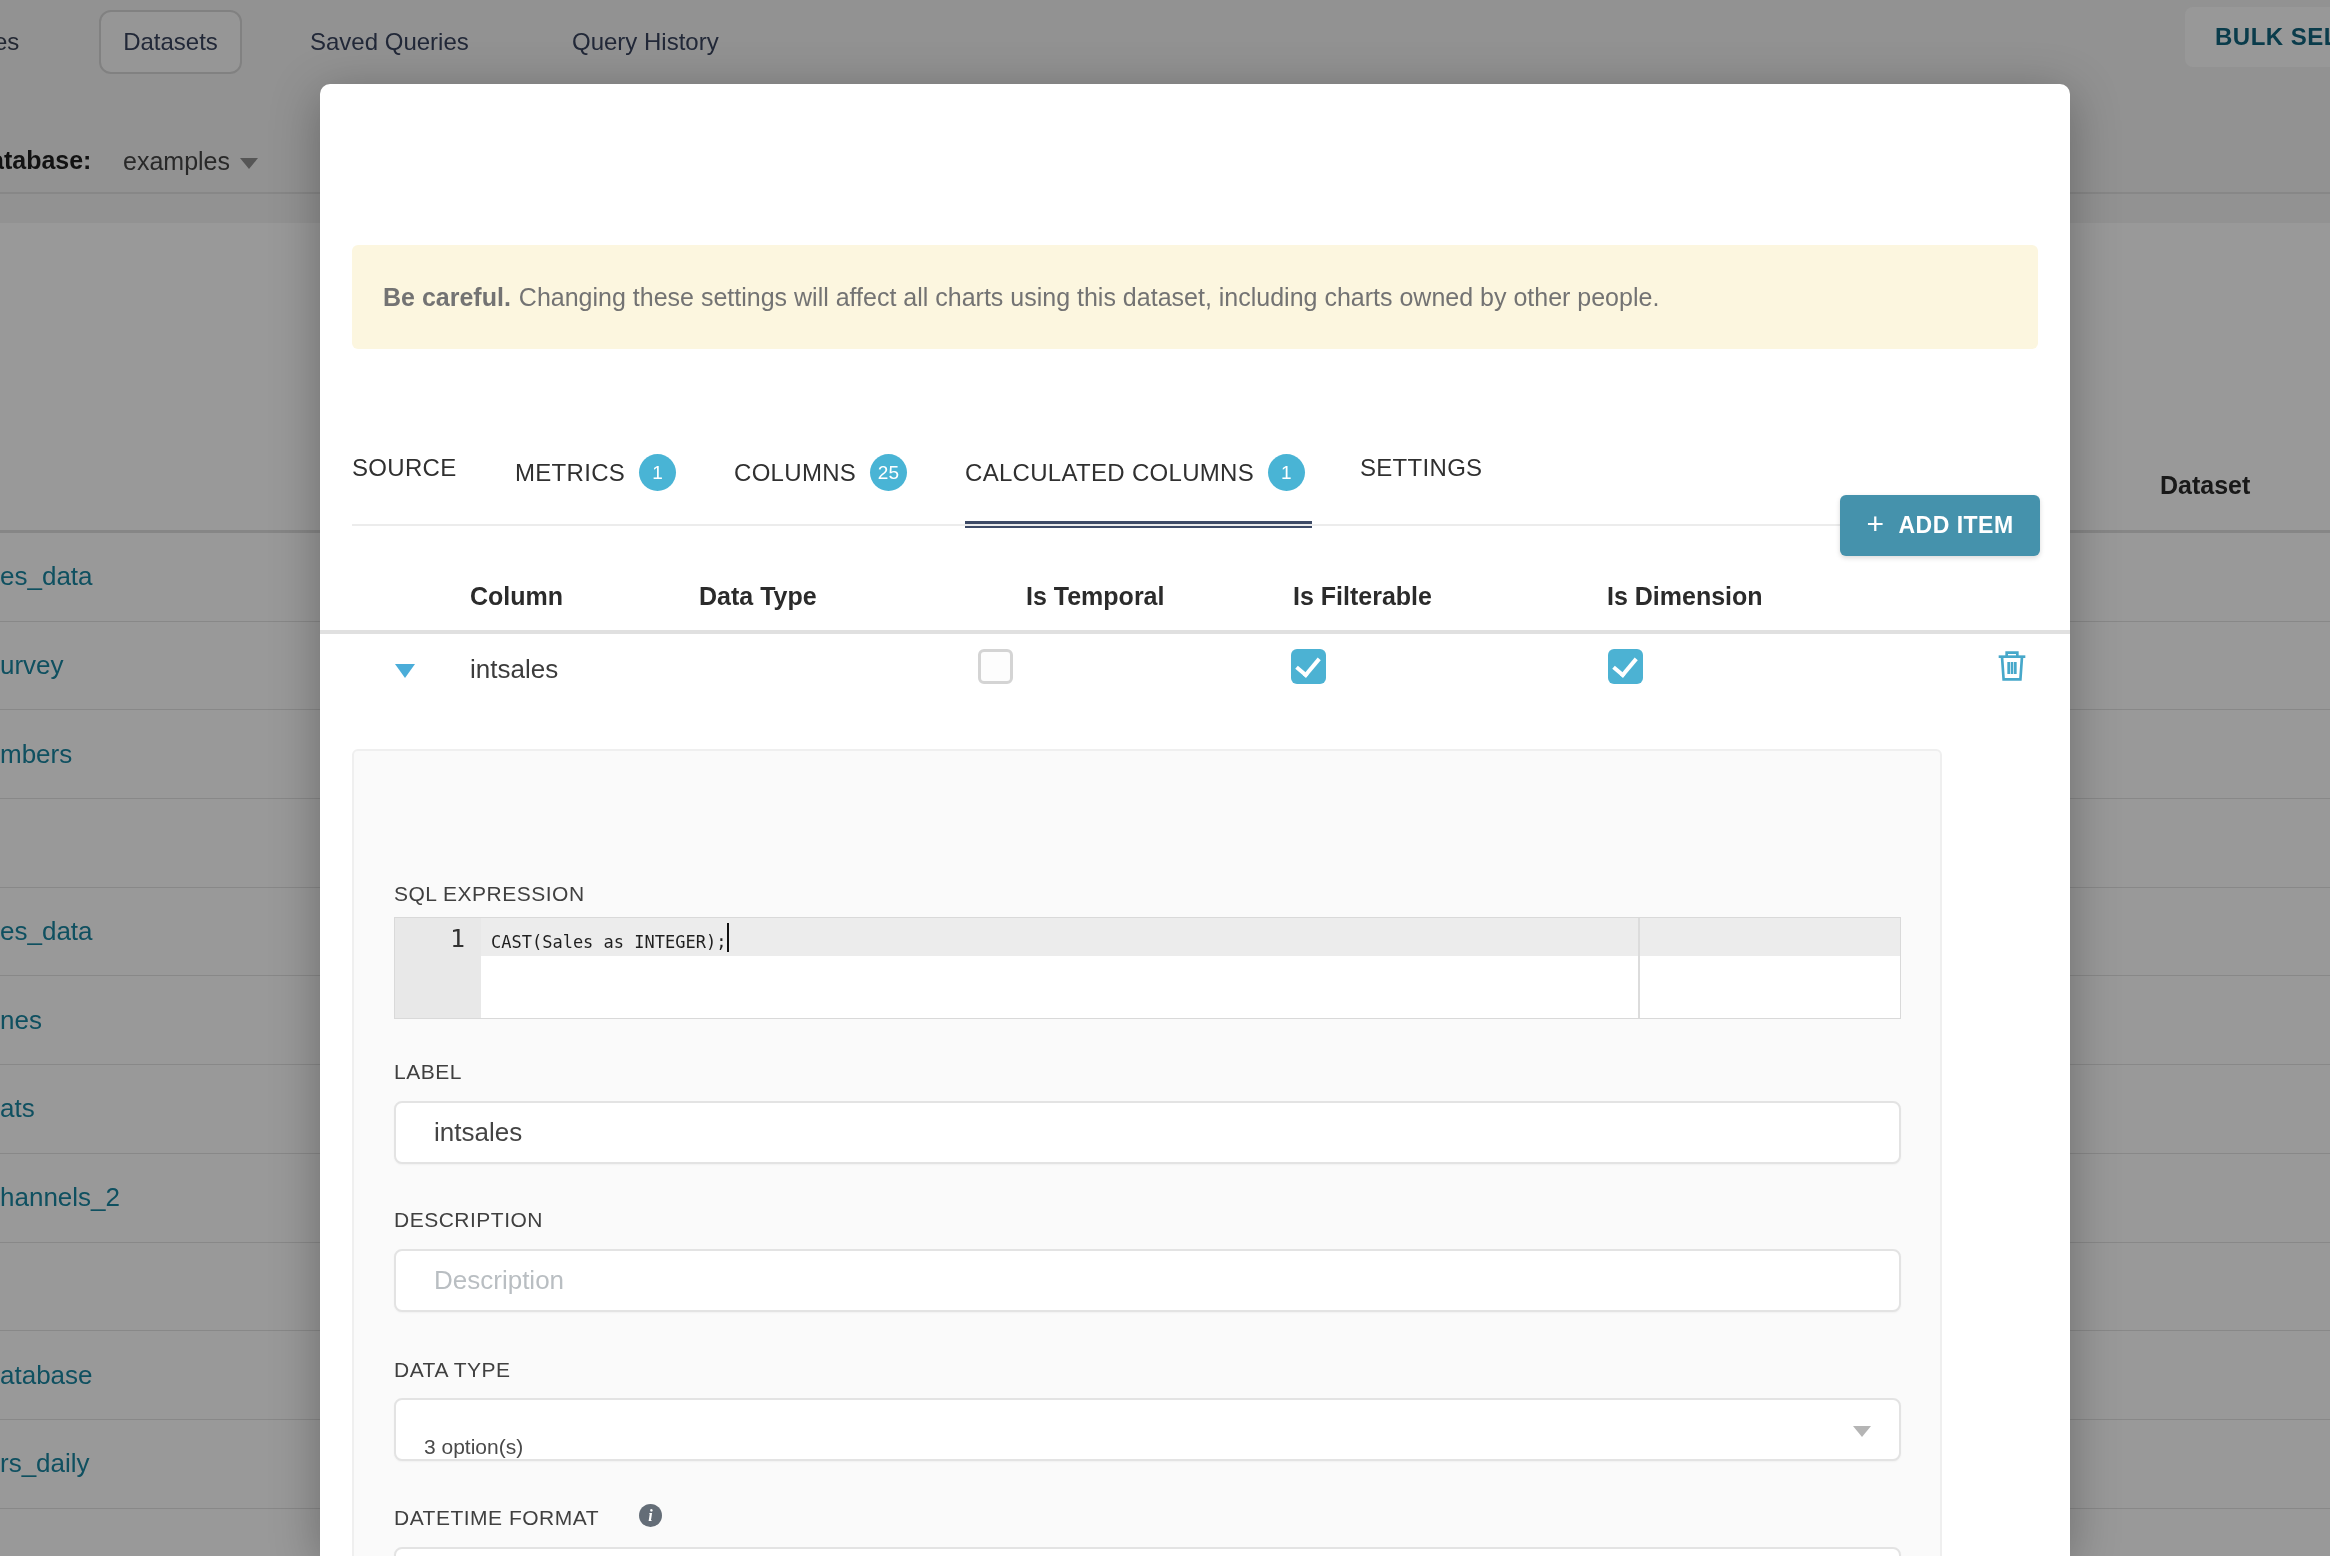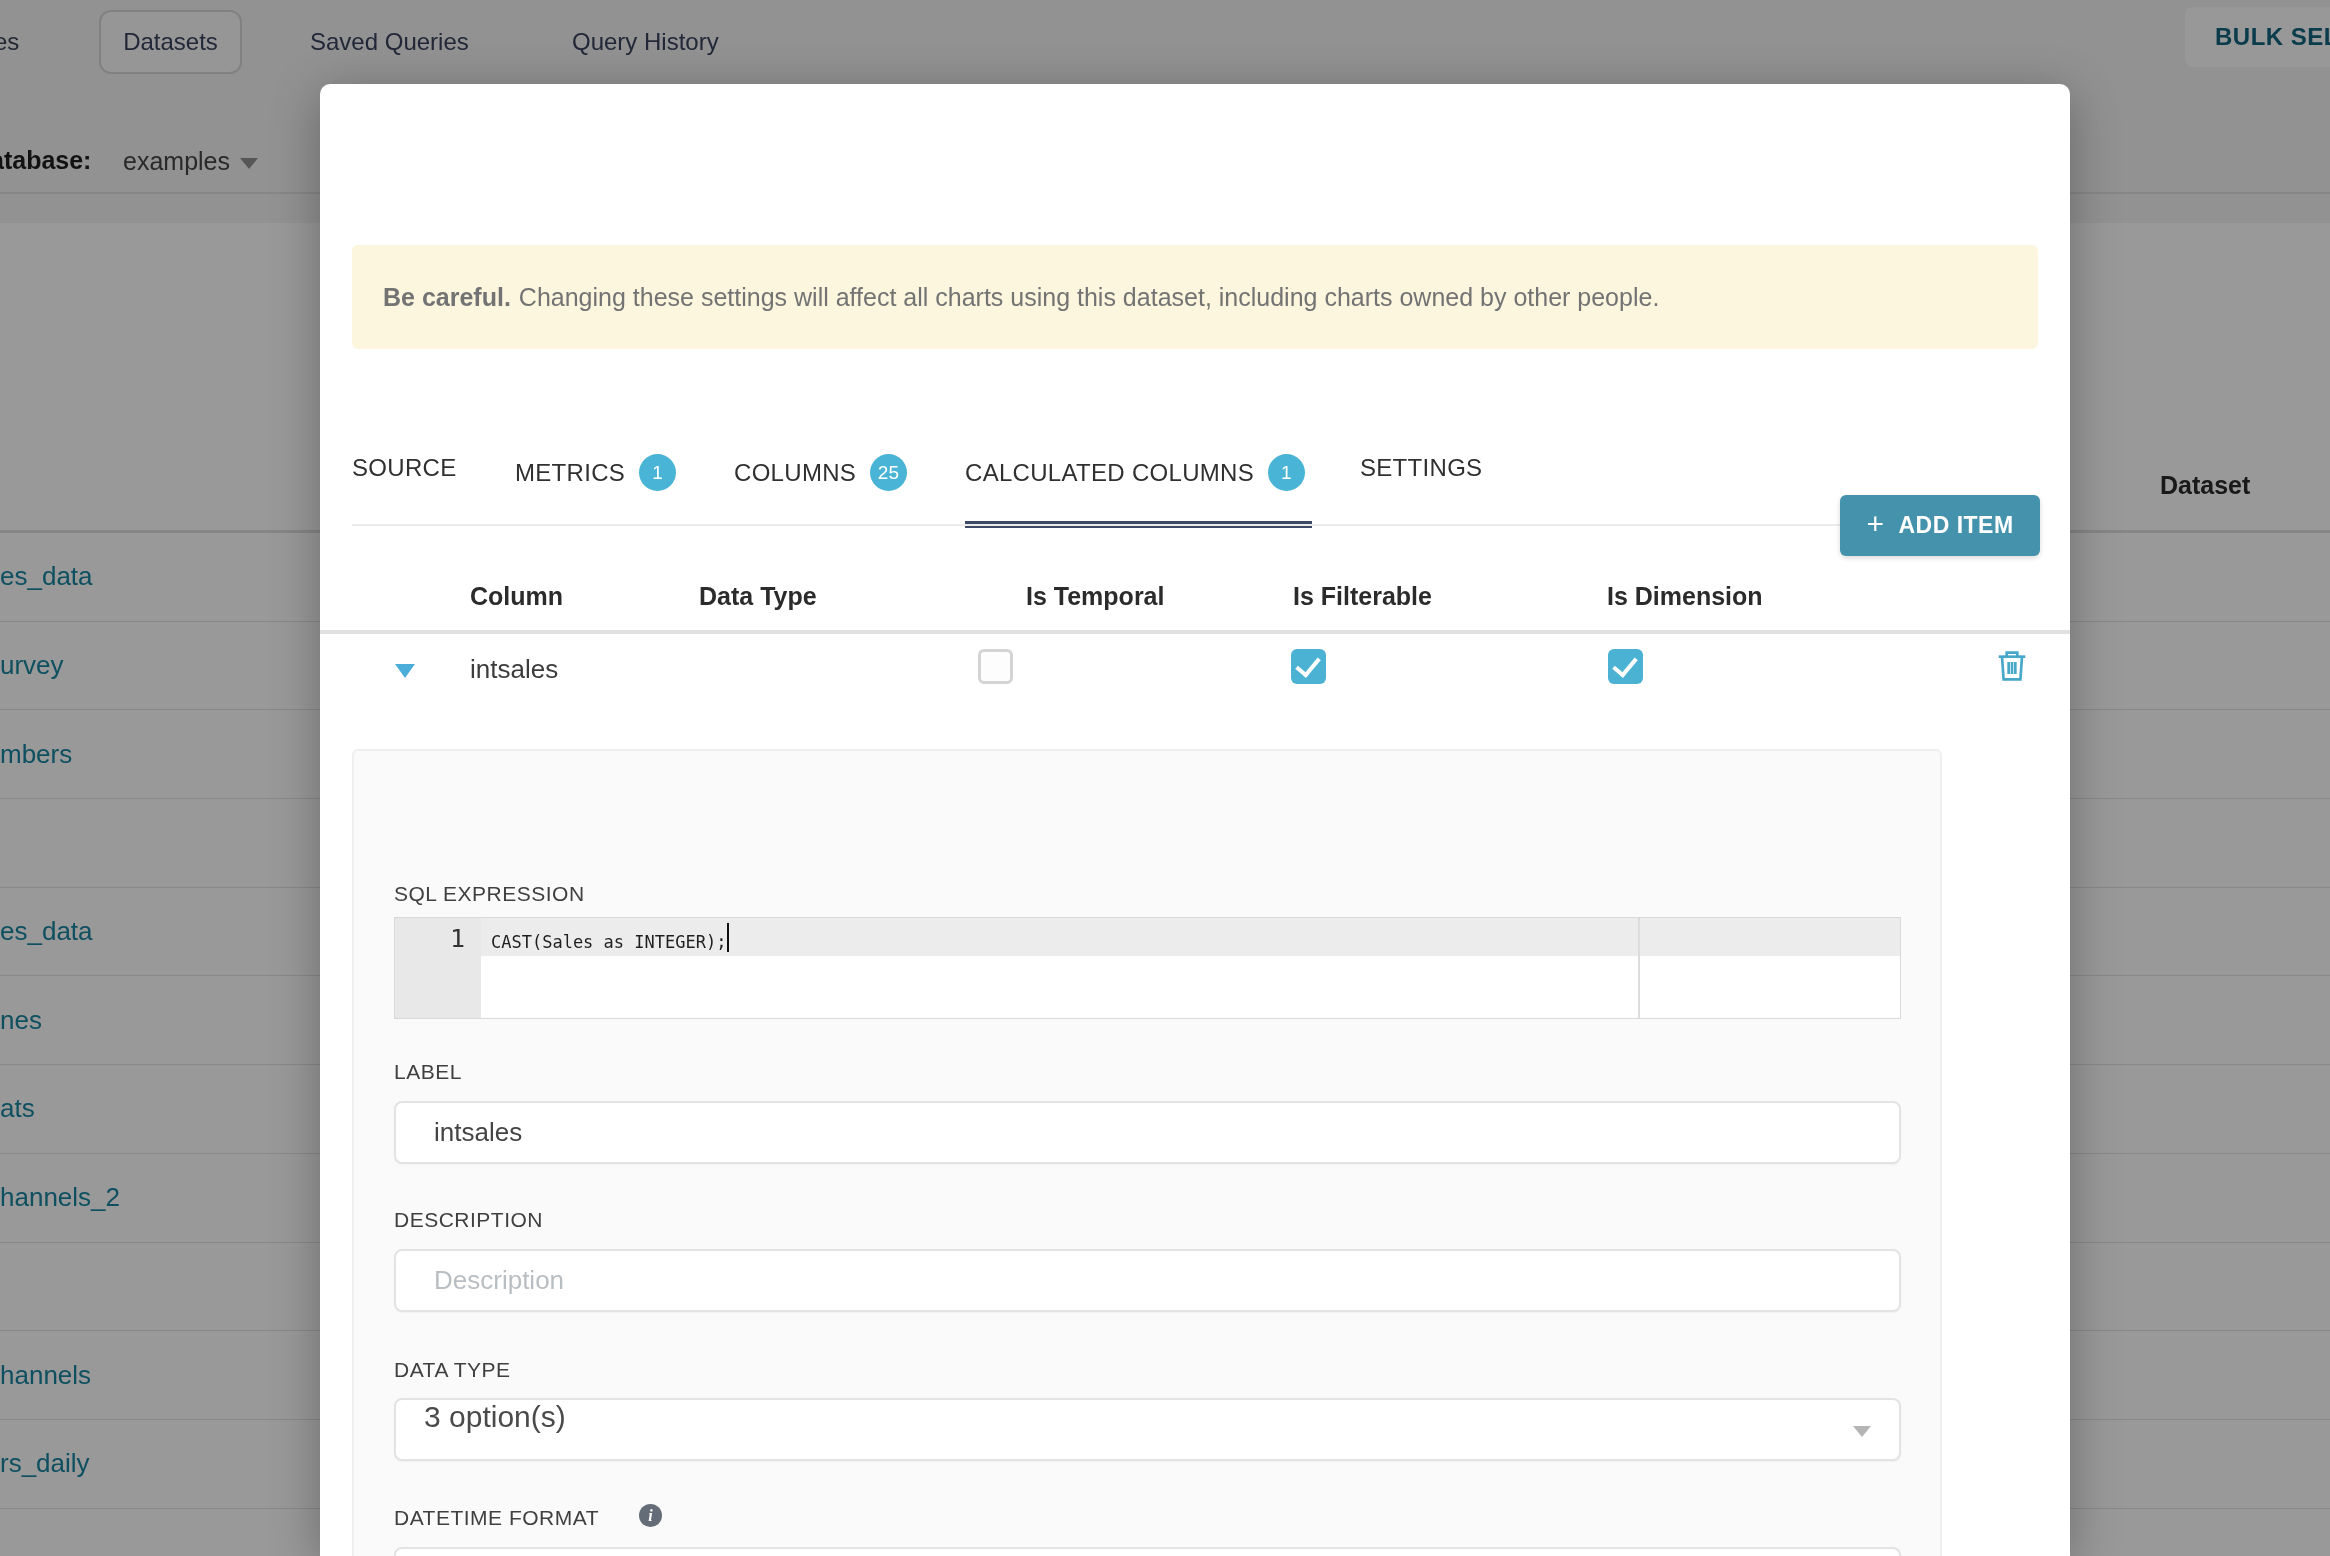--- a/index.html
+++ b/index.html
@@ -97,21 +97,21 @@
   .print-margin { position:absolute; left:1243px; top:0; width:2px; height:100%; background:#dcdcdc; }
   .code-line { position:absolute; left:96px; top:5px; font-size:17px; color:#1f1f1f; white-space:pre; }
   .code-cursor { display:inline-block; width:2px; height:29px; background:#111; vertical-align:text-bottom; margin-left:1px; }
 
   .field-input { position:absolute; left:40px; width:1507px; height:63px; background:#fff; border:2px solid #e3e3e3;
                  border-radius:8px; font-family:"Liberation Sans",sans-serif; font-size:26px; color:#444;
                  padding:0 0 0 38px; outline:none; box-shadow:0 1px 2px rgba(0,0,0,.04); }
   .field-input::placeholder { color:#b9bec2; opacity:1; }
   .in-label { top:350px; } .in-desc { top:498px; } .in-dtfmt { top:796px; }
   .select { position:absolute; left:40px; top:647px; width:1507px; height:63px; background:#fff; border:2px solid #e3e3e3;
-            border-radius:8px; display:flex; align-items:flex-start; padding-left:28px; font-size:30px; color:#4a4a4a; cursor:pointer;
+            border-radius:8px; display:flex; align-items:flex-end; padding-left:28px; font-size:21px; color:#4a4a4a; cursor:pointer;
             box-shadow:0 1px 2px rgba(0,0,0,.04); }
   .select-caret { position:absolute; right:28px; top:26px; width:0; height:0;
                   border-left:9px solid transparent; border-right:9px solid transparent; border-top:11px solid #b5b5b5; }
 </style>
 </head>
 <body>
 
 <div class="bg-page">
   <div class="navbar">
     <span class="nav-frag">es</span>
@@ -162,21 +162,21 @@
 
         <div class="bg-row">
           <span>hannels_2</span>
         </div>
 
         <div class="bg-row">
           <span></span>
         </div>
 
         <div class="bg-row">
-          <span>hannels</span>
+          <span>atabase</span>
         </div>
 
         <div class="bg-row">
           <span>rs_daily</span>
         </div>
 
         <div class="bg-row">
           <span></span>
         </div>
 

